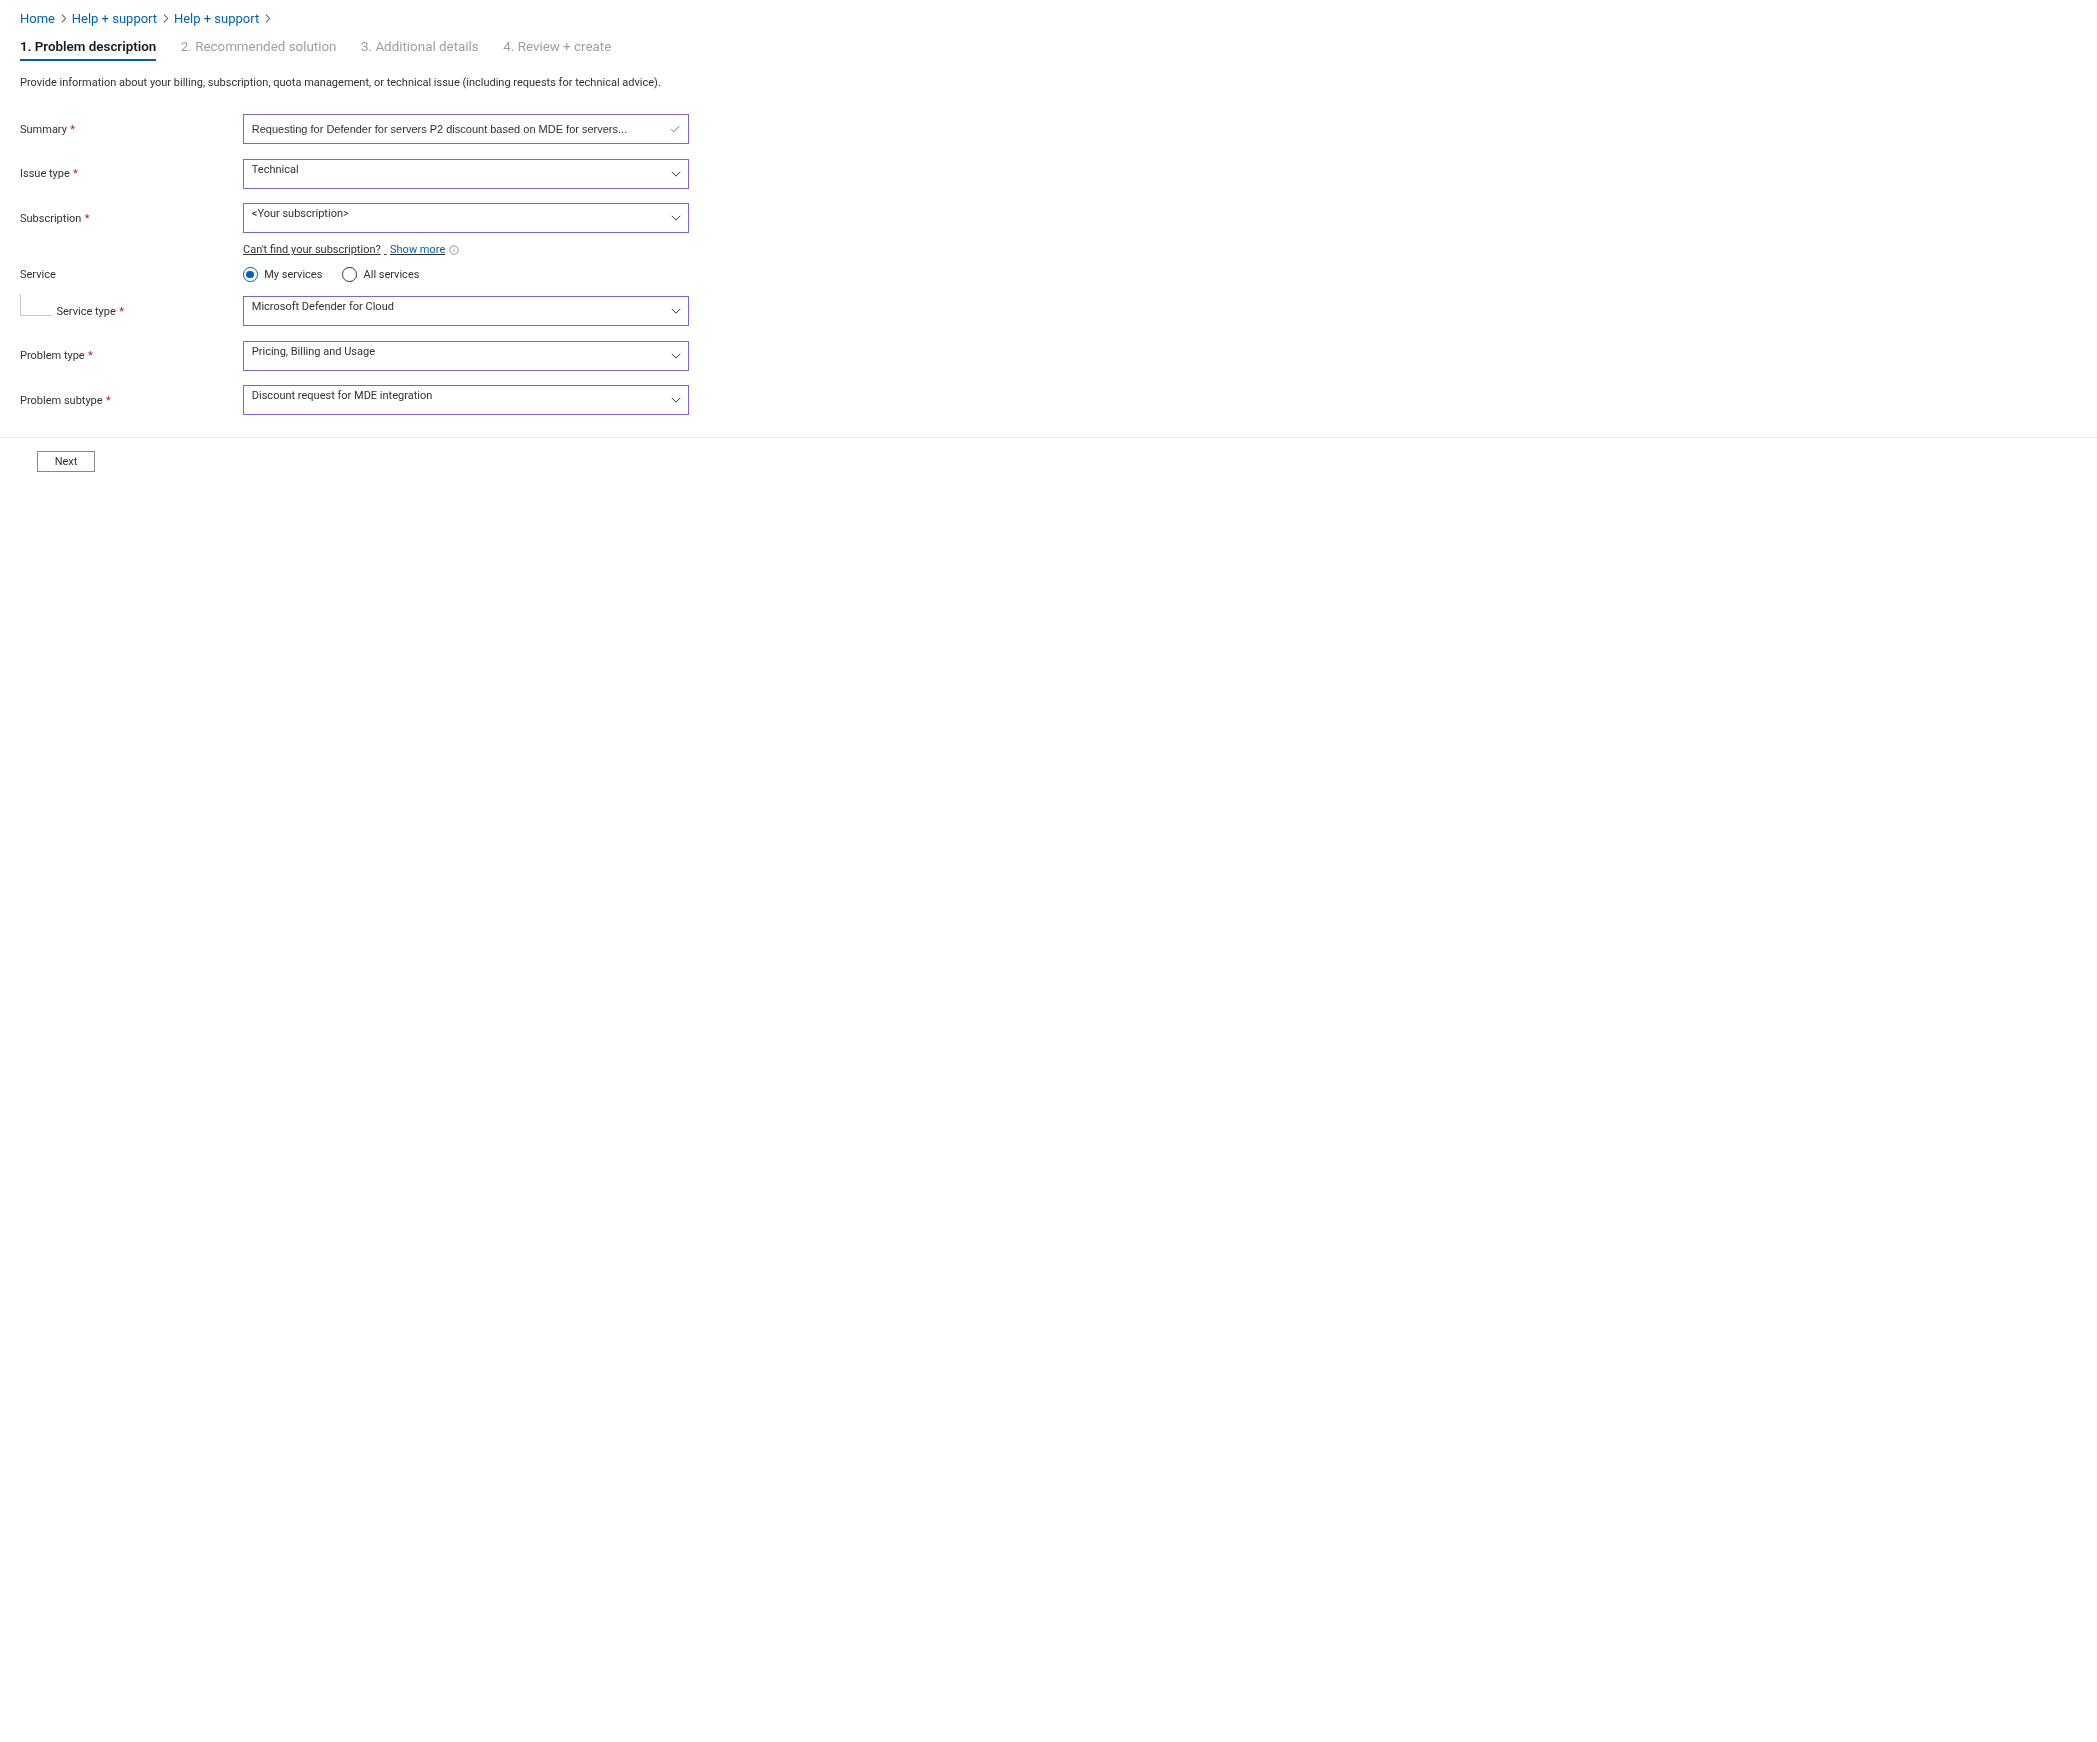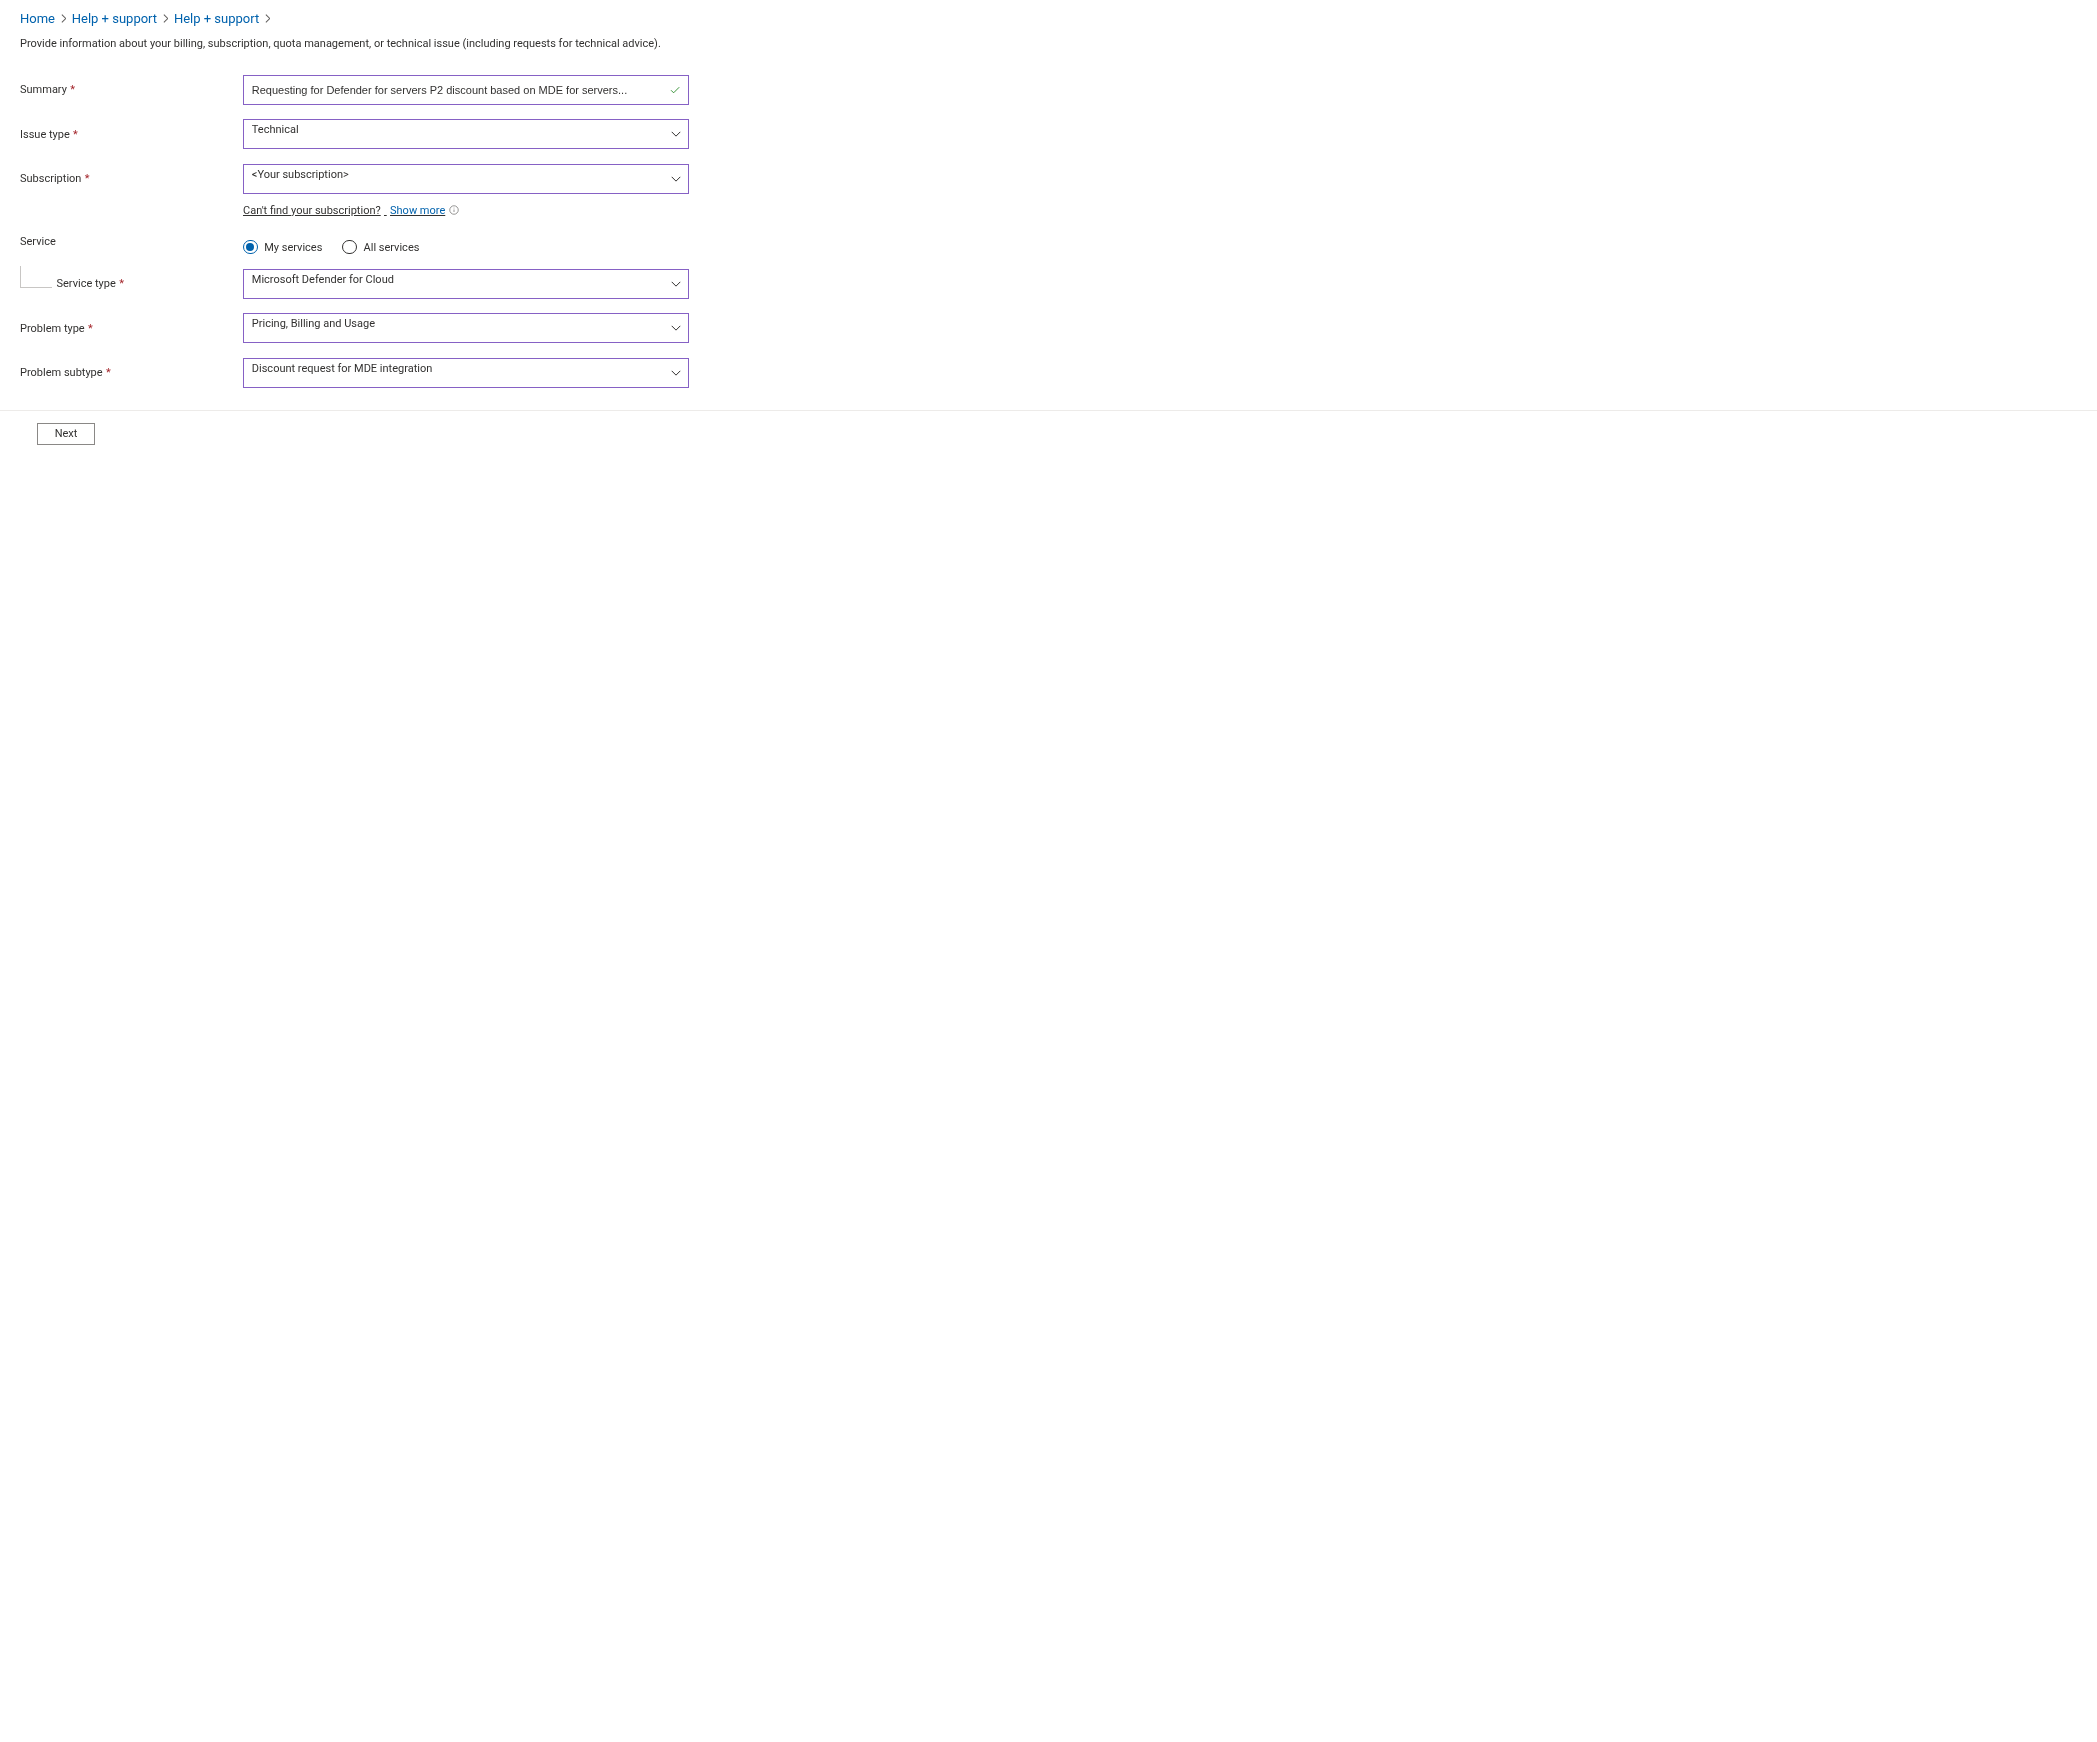--- a/index.html
+++ b/index.html
@@ -195,21 +195,20 @@
     display: flex;
     gap: 20px;
     align-items: center;
   }
   .radio {
     display: flex;
     align-items: center;
     gap: 6.7px;
     cursor: pointer;
     font-size: 11px;
-    margin-top: 12px;
   }
   .radio .dot {
     width: 14.5px; height: 14.5px;
     border-radius: 50%;
     border: 1.1px solid #323130;
     display: inline-flex;
     align-items: center;
     justify-content: center;
   }
   .radio.selected .dot {
@@ -260,20 +259,26 @@
     </span>
     <a>Help + support</a>
     <span class="sep">
       <svg viewBox="0 0 8 14" fill="none" stroke="currentColor" stroke-width="1.6">
           <path d="M1 1l6 6-6 6"></path>
         </svg>
     </span>
   </nav>
 
 
+  <div class="tabs">
+    <div class="tab active">1. Problem description</div>
+    <div class="tab">2. Recommended solution</div>
+    <div class="tab">3. Additional details</div>
+    <div class="tab">4. Review + create</div>
+  </div>
 
   <p class="helper">Provide information about your billing, subscription, quota management, or technical issue (including requests for technical advice).</p>
 
   <div class="form">
 
     <div class="row">
       <div class="label">
         <span>Summary</span>
           <span class="req">*</span>
       </div>

